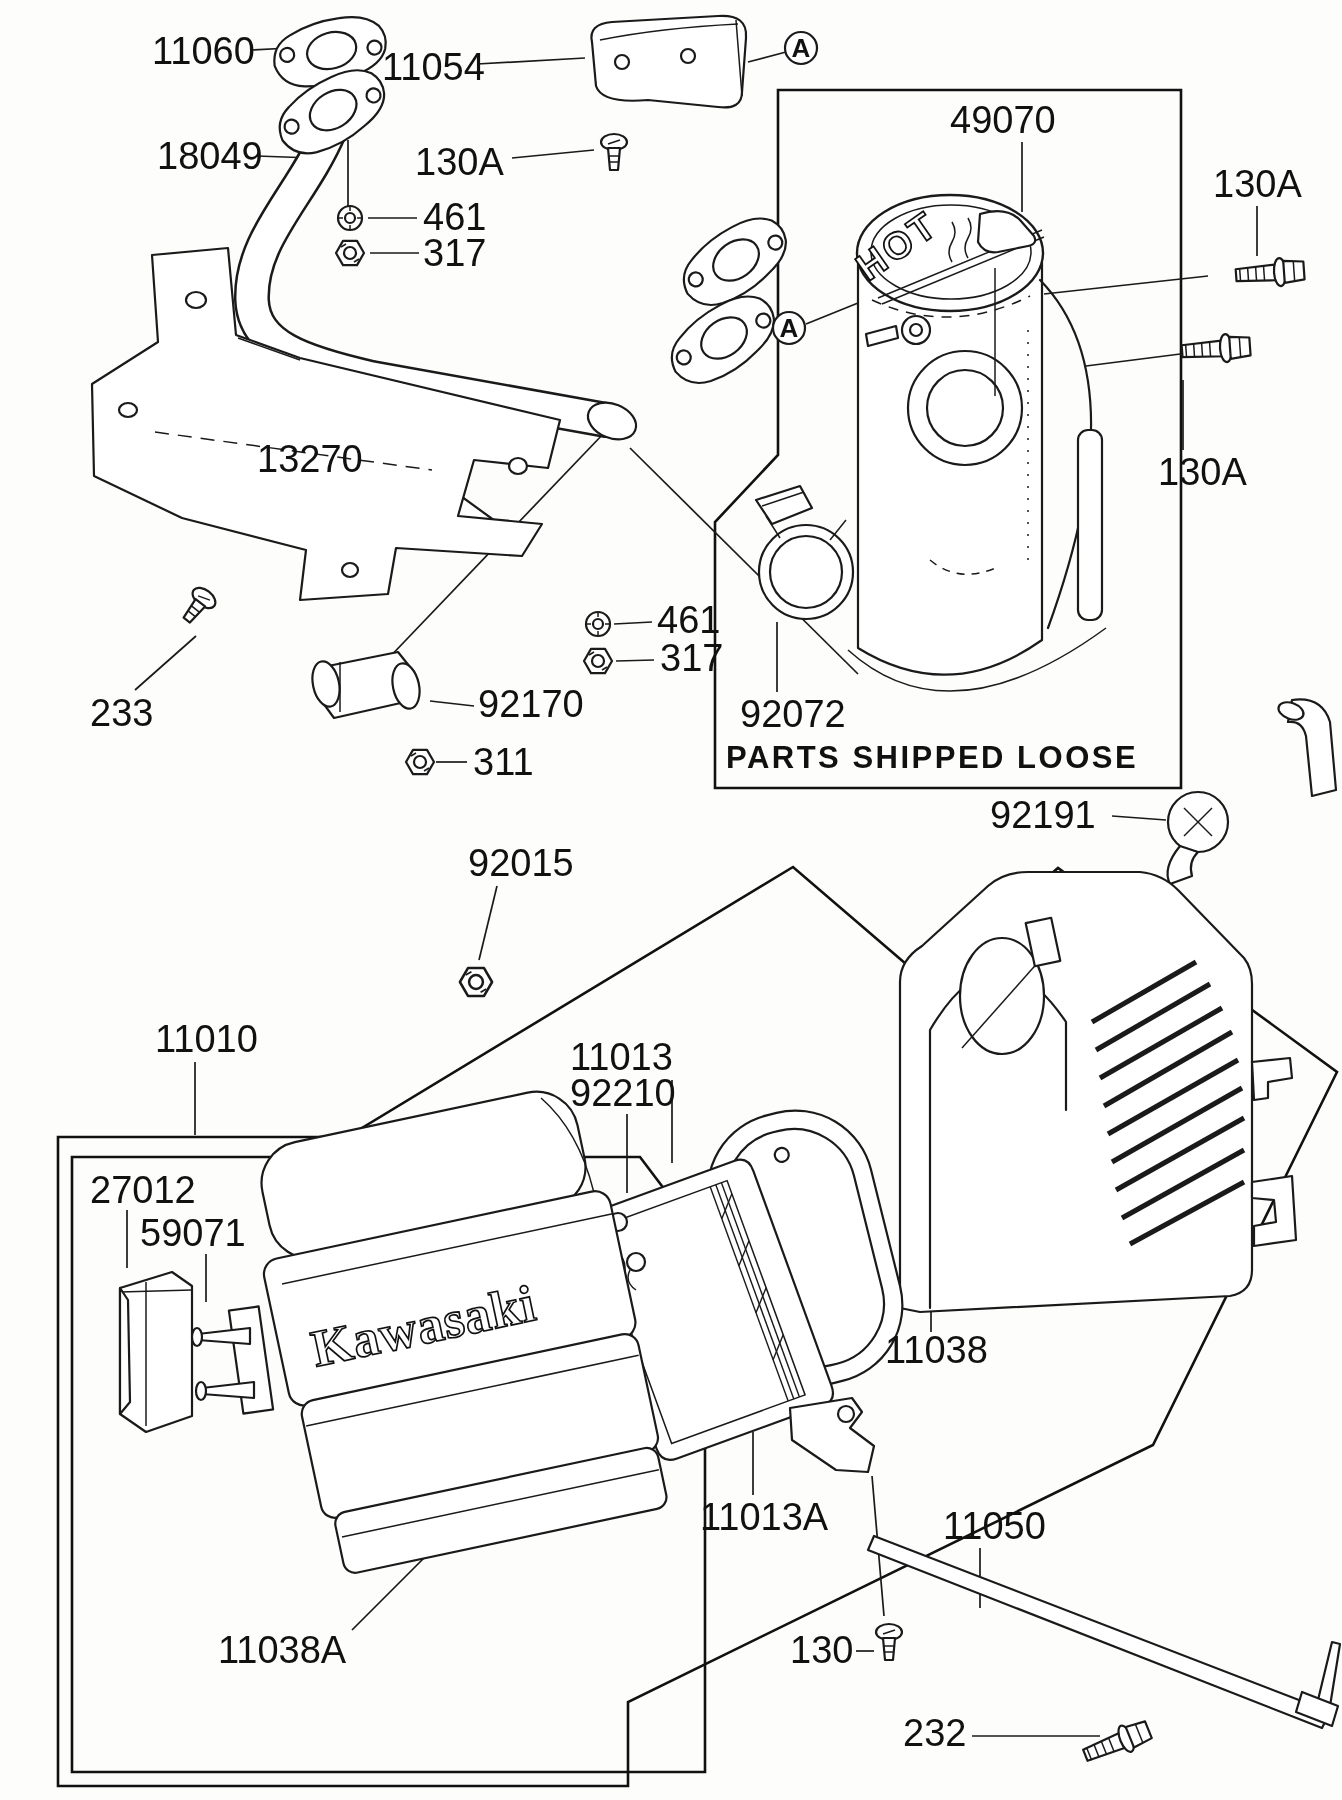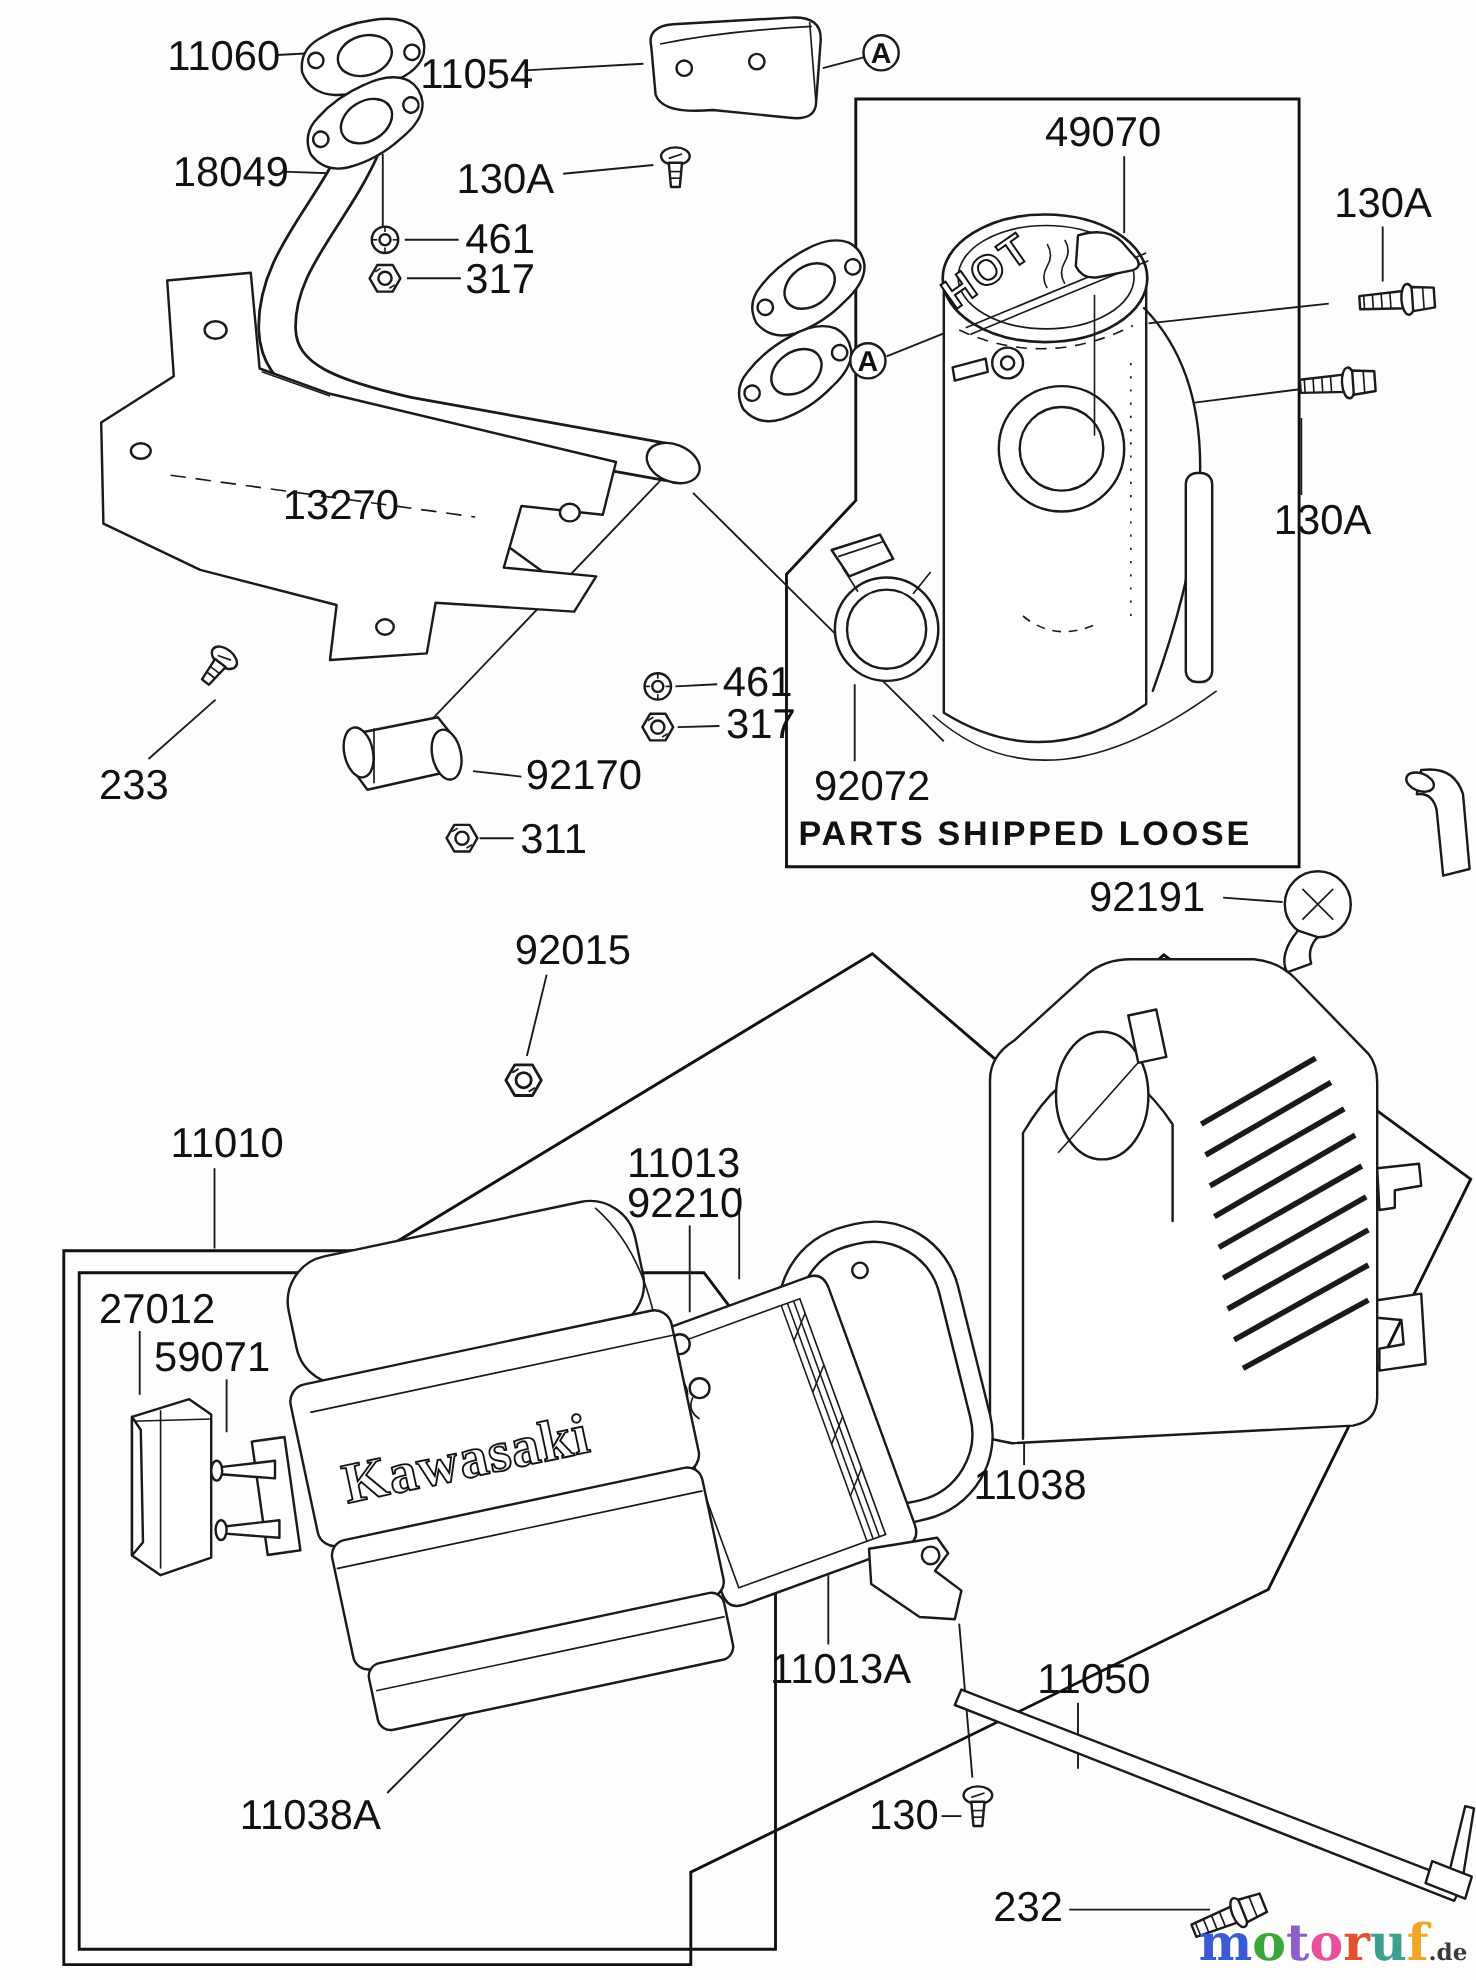--- a/index.html
+++ b/index.html
@@ -380,14 +380,13 @@
     <text class="lbl" x="885" y="1363">11038</text>
     <text class="lbl" x="700" y="1530">11013A</text>
     <text class="lbl" x="218" y="1663">11038A</text>
     <text class="lbl" x="943" y="1539">11050</text>
     <text class="lbl" x="790" y="1663">130</text>
     <text class="lbl" x="903" y="1746">232</text>
     <text class="lblb" x="726" y="768">PARTS SHIPPED LOOSE</text>
   </g>
 </svg>
 
-  <div class="wm"><span style="color: rgb(59, 91, 214);">m</span><span style="color: rgb(58, 166, 58);">o</span><span style="color: rgb(143, 95, 200);">t</span><span style="color: rgb(233, 80, 155);">o</span><span style="color: rgb(226, 81, 47);">r</span><span style="color: rgb(63, 159, 142);">u</span><span style="color: rgb(242, 165, 38);">f</span><span class="suf">.de</span></div>
 </div>
 
 </body></html>

